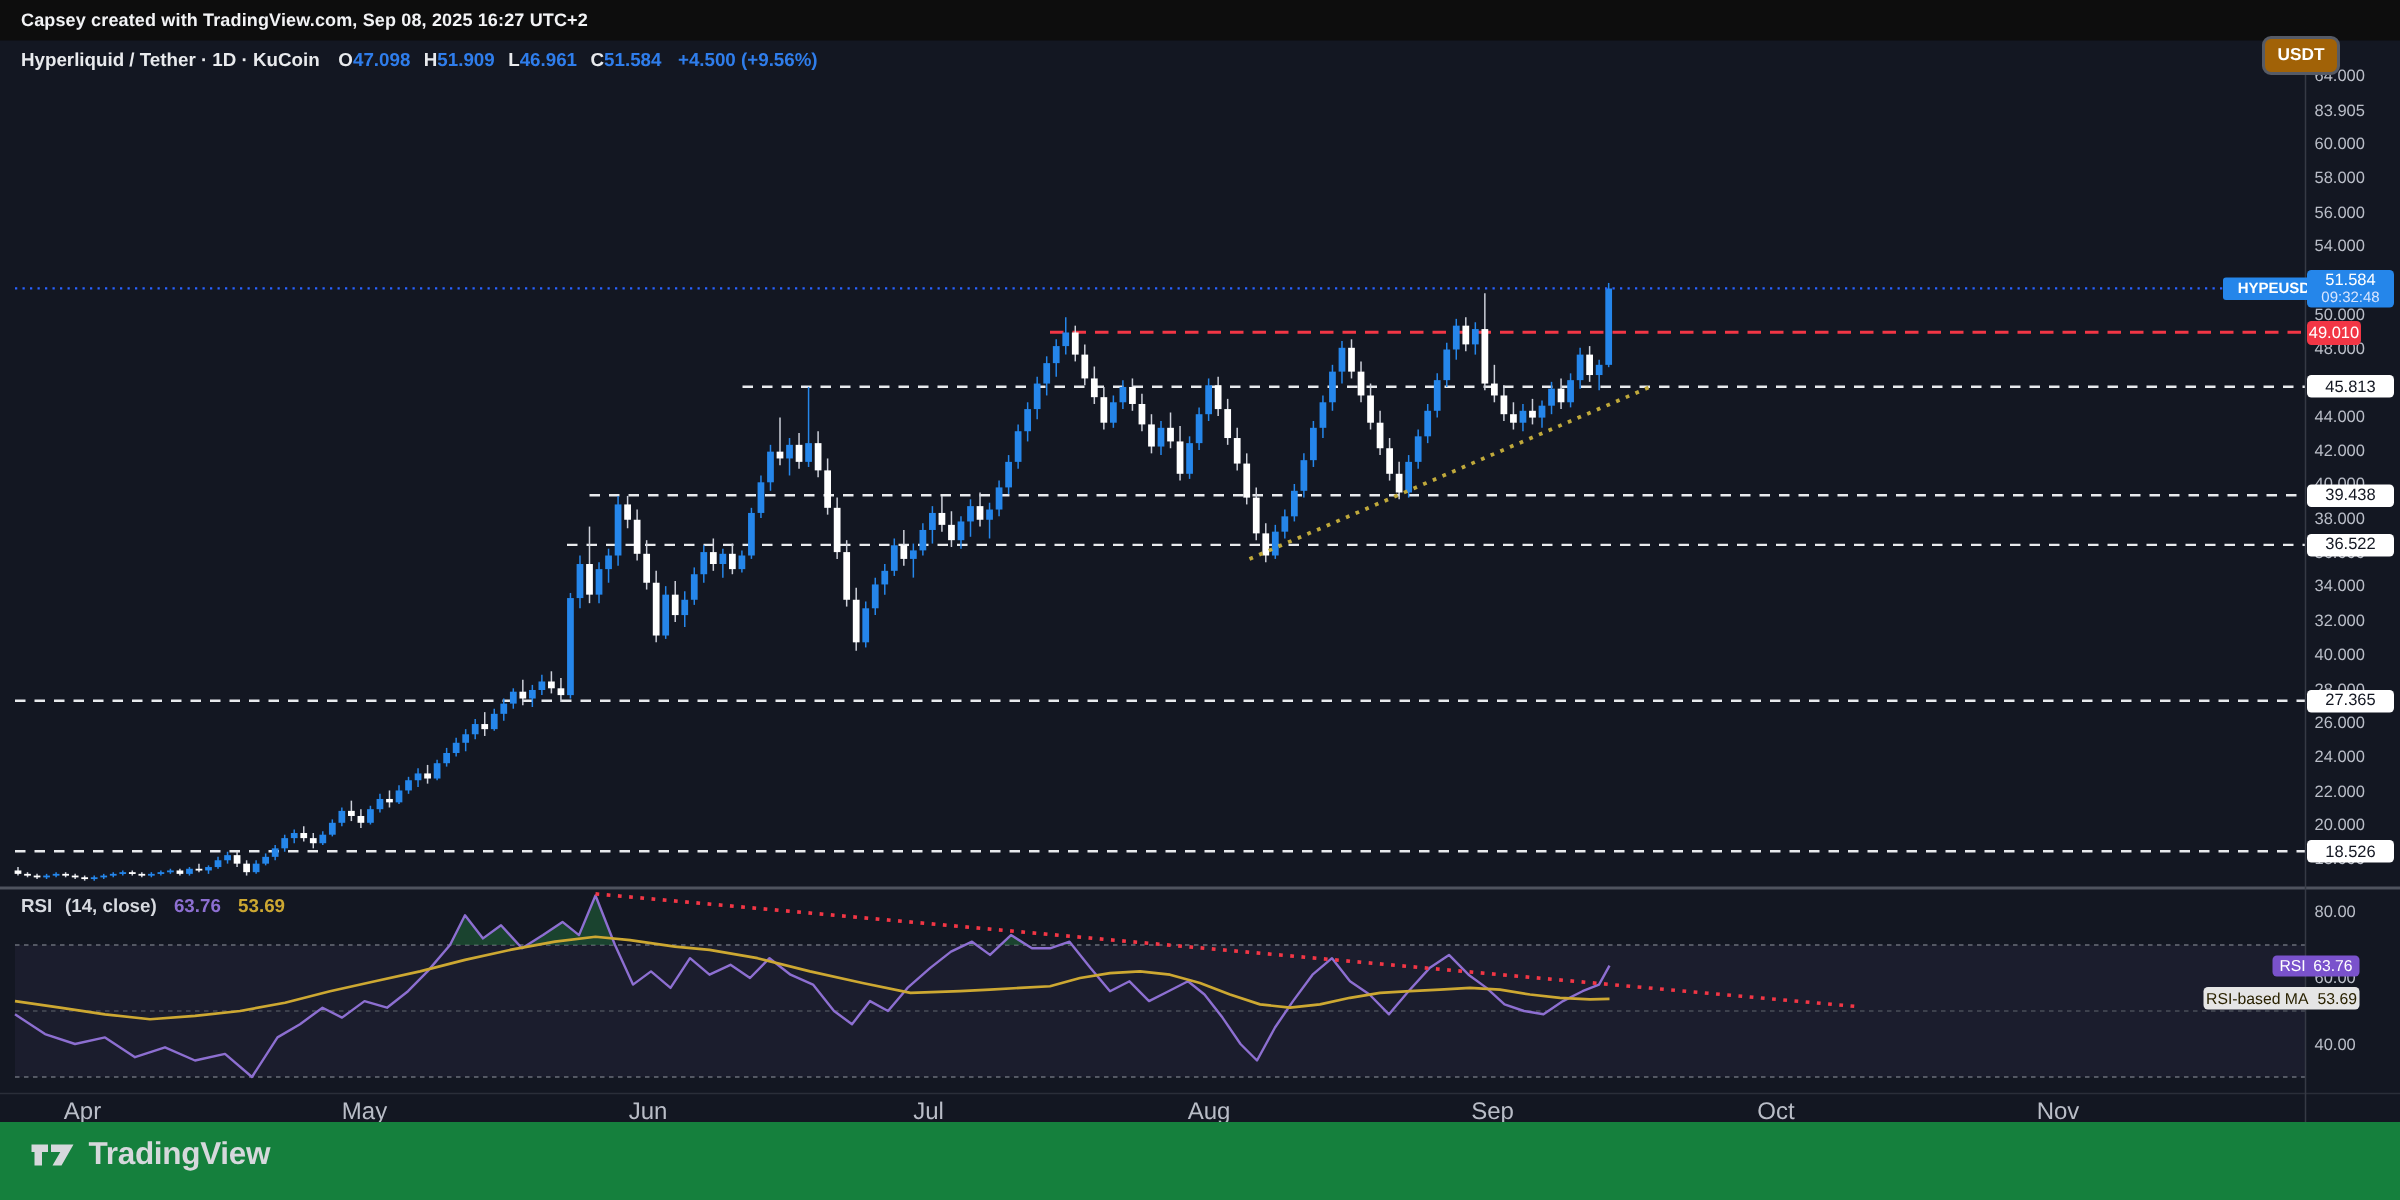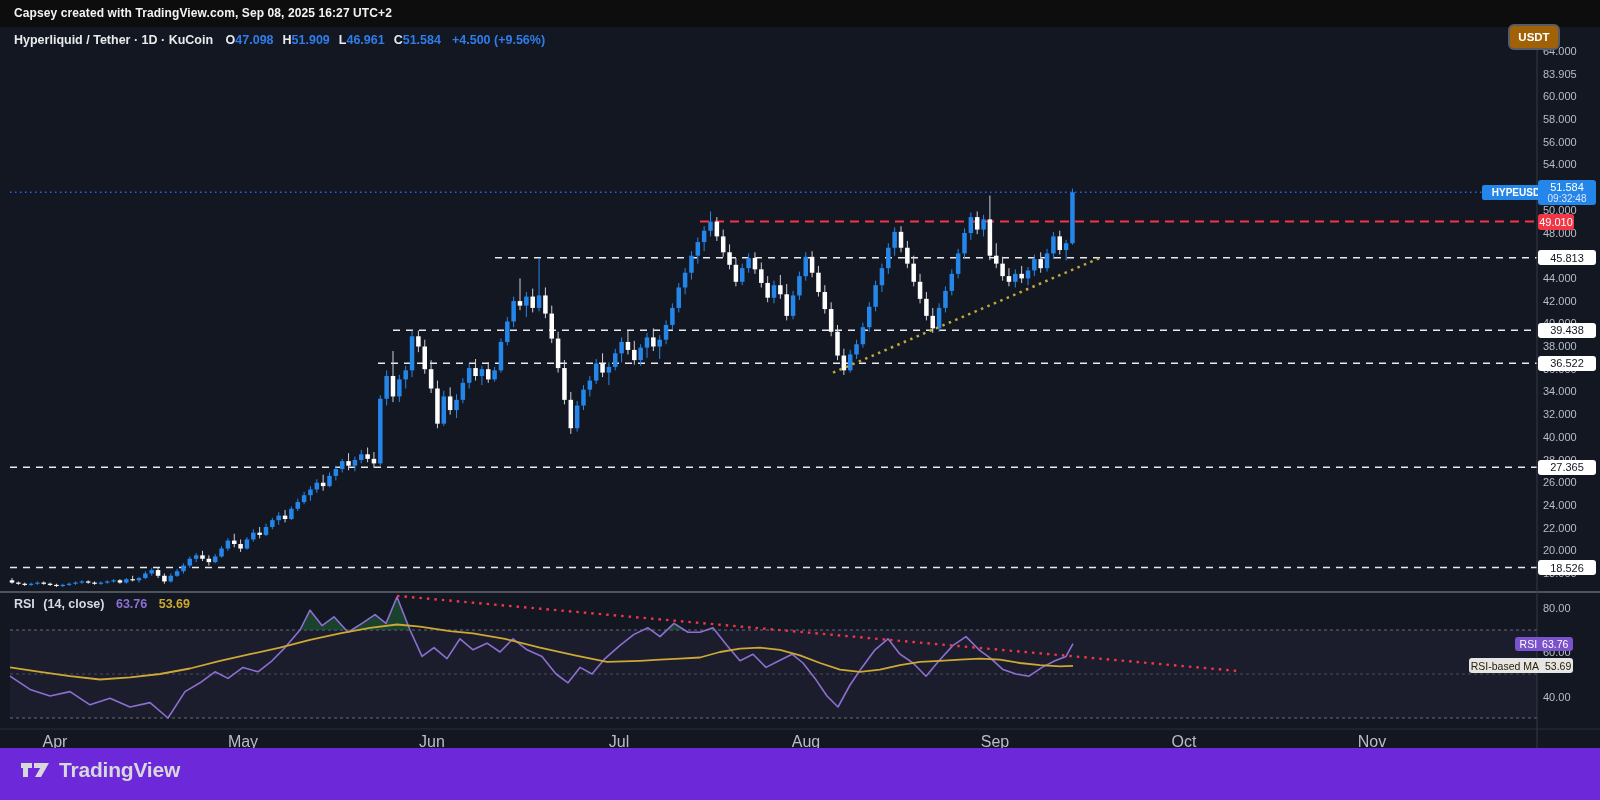--- a/index.html
+++ b/index.html
@@ -27,21 +27,21 @@
   .badge.blue{background:#2586ea;color:#fff;left:1538px;width:58px;height:25px;flex-direction:column;line-height:11px;}
   .badge.blue .cd{font-size:10px;color:#d9e6ff;}
   #hype-badge{left:1482px;width:52px;height:15px;background:#2586ea;color:#fff;font-size:10px;font-weight:700;border-radius:2px;z-index:30;display:flex;align-items:center;justify-content:center;padding-left:11px;}
   #rsi-badge{left:1515px;width:58px;height:14px;background:#7a52cc;color:#fff;z-index:30;font-size:10.5px;gap:5px;}
   #rsi-ma-badge{left:1469px;width:104px;height:15px;background:#e5e5e5;color:#2a2200;z-index:30;font-size:10.5px;gap:6px;}
   
   #rsi-header{left:14px;top:597px;z-index:20;font-size:12.5px;font-weight:700;color:#d7dae0;white-space:nowrap;}
   #rsi-header .rv1{color:#8d6fd1;margin-left:8px;}
   #rsi-header .rv2{color:#cda832;margin-left:8px;}
   
-  #footer{left:0;top:748px;width:1600px;height:52px;background:#6d28d9;z-index:50;}
+  #footer{left:0;top:748px;width:1600px;height:52px;background:#15803d;z-index:50;}
   #tv-logo{position:absolute;left:20px;top:10px;display:flex;align-items:center;gap:9px;}
   #tv-logo span{color:#d6d8dc;font-size:21px;font-weight:800;letter-spacing:-.2px;}
   #chart-svg{left:0;top:0;z-index:5;}
 </style>
 </head>
 <body>
 
 <div id="stage">
 
   <svg id="chart-svg" class="abs" width="1600" height="800">

